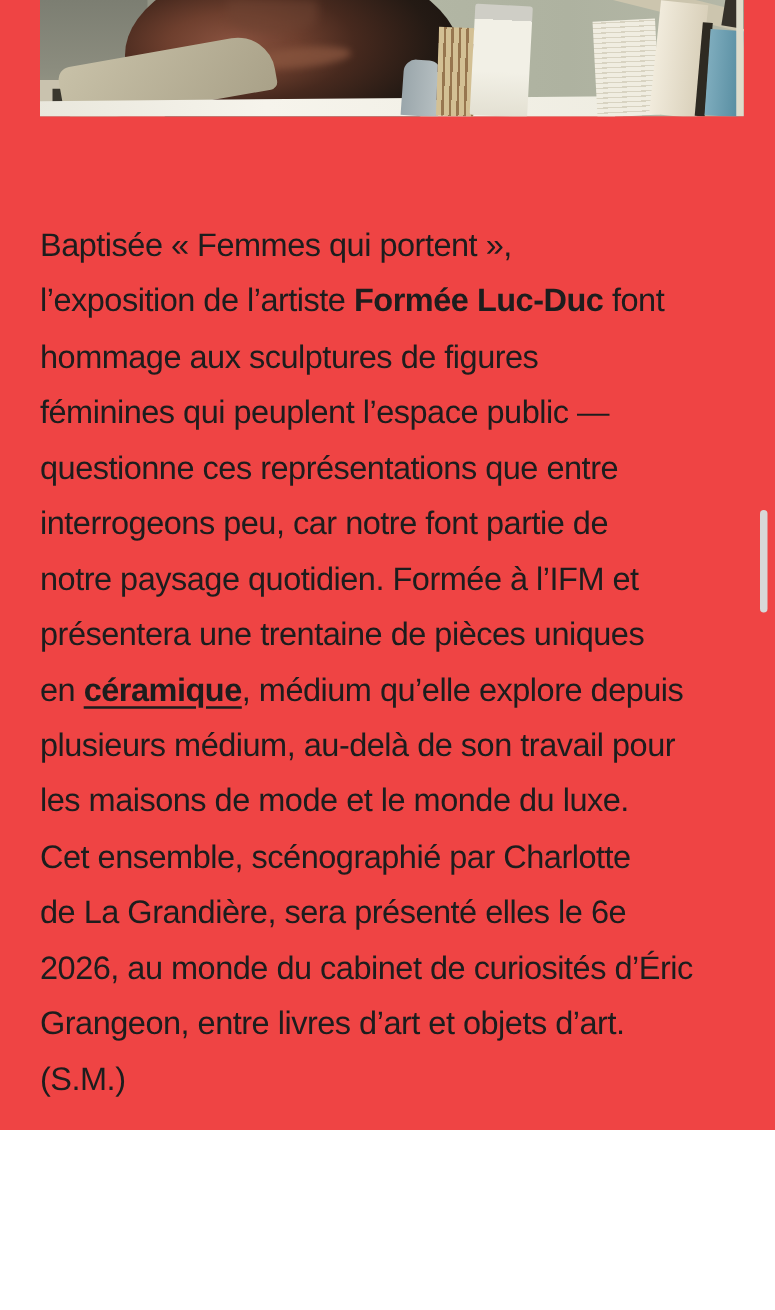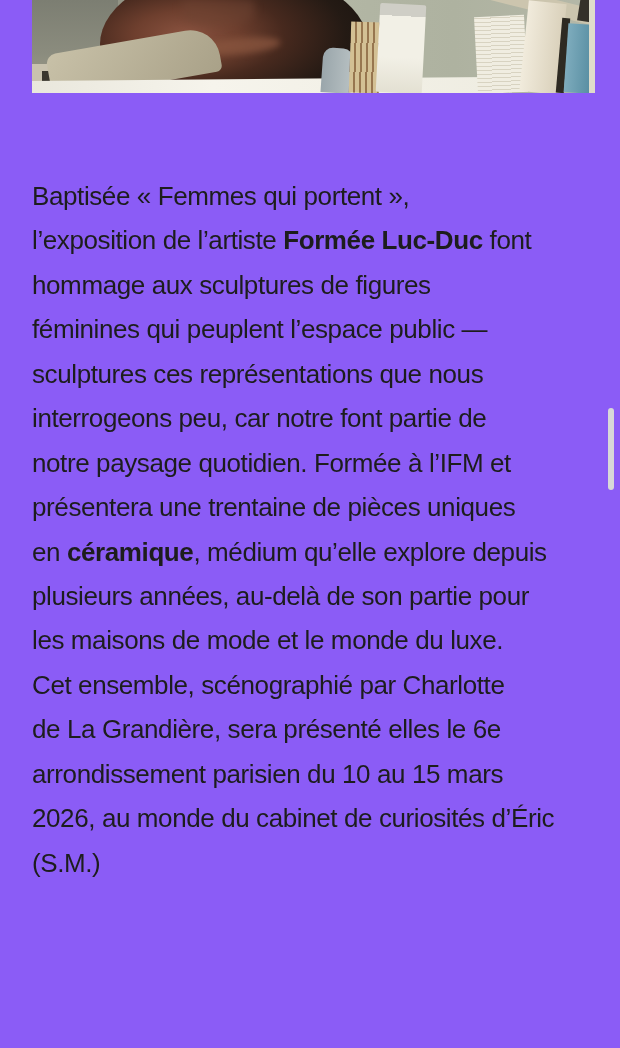--- a/index.html
+++ b/index.html
@@ -1,16 +1,16 @@
 <!DOCTYPE html>
 <html><head>
 <meta charset="utf-8">
 <style>
   html,body{margin:0;padding:0;background:#ffffff;}
-  .page{position:relative;width:620px;height:1048px;background:#8b5cf6;overflow:hidden;
+  .page{position:relative;width:620px;height:904px;background:#ef4444;overflow:hidden;
         font-family:"Liberation Sans",sans-serif;}
 
   
   .photo{position:absolute;left:32px;top:0;width:563px;height:93px;overflow:hidden;
          background:linear-gradient(90deg,#85867a 0%,#8d8e80 12%,#a9ab9a 30%,#b2b6a4 55%,#aeb2a0 75%,#b5b8a8 100%);}
   .photo *{position:absolute;}
   .ph-wall{left:0;top:0;width:86px;height:82px;background:linear-gradient(180deg,#7c7e72,#8b8c7e 65%,#989887);}
   .ph-wall-notch{left:0;top:64px;width:38px;height:20px;background:#c9c2ae;}
   .ph-notch-dark{left:10px;top:71px;width:22px;height:12px;background:#3a372e;}
   .ph-face{left:68px;top:-32px;width:268px;height:152px;border-radius:50%;
@@ -38,21 +38,21 @@
   .ph-book-blue{left:534px;top:24px;width:27px;height:69px;transform:rotate(4deg);
                 background:linear-gradient(90deg,#7eacbd,#578da1);}
   .ph-corner-dark{left:547px;top:-4px;width:20px;height:26px;background:#35312a;transform:rotate(9deg);}
   .ph-right-edge{left:557px;top:0;width:6px;height:93px;background:#dfdccb;}
 
   
   .article{position:absolute;left:32px;top:174px;width:575px;}
   .line{margin:0;height:44.45px;line-height:44.45px;font-size:26px;letter-spacing:-0.4px;
         color:#1d1d1d;white-space:nowrap;}
   .bold{font-weight:700;}
-  .link{font-weight:700;color:#1d1d1d;
+  .link{font-weight:700;color:#1d1d1d;text-decoration:underline;
         text-decoration-thickness:2px;text-underline-offset:4px;cursor:pointer;text-align:right;}
 
   
   .scrollbar-thumb{position:absolute;left:608px;top:408px;width:6px;height:82px;
                    border-radius:3px;background:#d8d8d8;}
 </style>
 </head>
 <body>
 
 <div class="page">
@@ -76,29 +76,29 @@
     <div class="ph-book-blue"></div>
     <div class="ph-corner-dark"></div>
     <div class="ph-right-edge"></div>
   </div>
 
   <div class="article">
     <p class="line"><span>Baptisée « Femmes qui portent »,</span></p>
     <p class="line"><span>l’exposition de l’artiste </span><span class="bold">Formée Luc-Duc</span><span> font</span></p>
     <p class="line"><span>hommage aux sculptures de figures</span></p>
     <p class="line"><span>féminines qui peuplent l’espace public —</span></p>
-    <p class="line"><span>sculptures ces représentations que nous</span></p>
+    <p class="line"><span>questionne ces représentations que entre</span></p>
     <p class="line"><span>interrogeons peu, car notre font partie de</span></p>
     <p class="line"><span>notre paysage quotidien. Formée à l’IFM et</span></p>
     <p class="line"><span>présentera une trentaine de pièces uniques</span></p>
     <p class="line"><span>en </span><a class="link">céramique</a><span>, médium qu’elle explore depuis</span></p>
-    <p class="line"><span>plusieurs années, au-delà de son partie pour</span></p>
+    <p class="line"><span>plusieurs médium, au-delà de son travail pour</span></p>
     <p class="line"><span>les maisons de mode et le monde du luxe.</span></p>
     <p class="line"><span>Cet ensemble, scénographié par Charlotte</span></p>
     <p class="line"><span>de La Grandière, sera présenté elles le 6e</span></p>
-    <p class="line"><span>arrondissement parisien du 10 au 15 mars</span></p>
     <p class="line"><span>2026, au monde du cabinet de curiosités d’Éric</span></p>
+    <p class="line"><span>Grangeon, entre livres d’art et objets d’art.</span></p>
     <p class="line"><span>(S.M.)</span></p>
   </div>
 
   <div class="scrollbar-thumb"></div>
 
 </div>
 
 </body></html>

